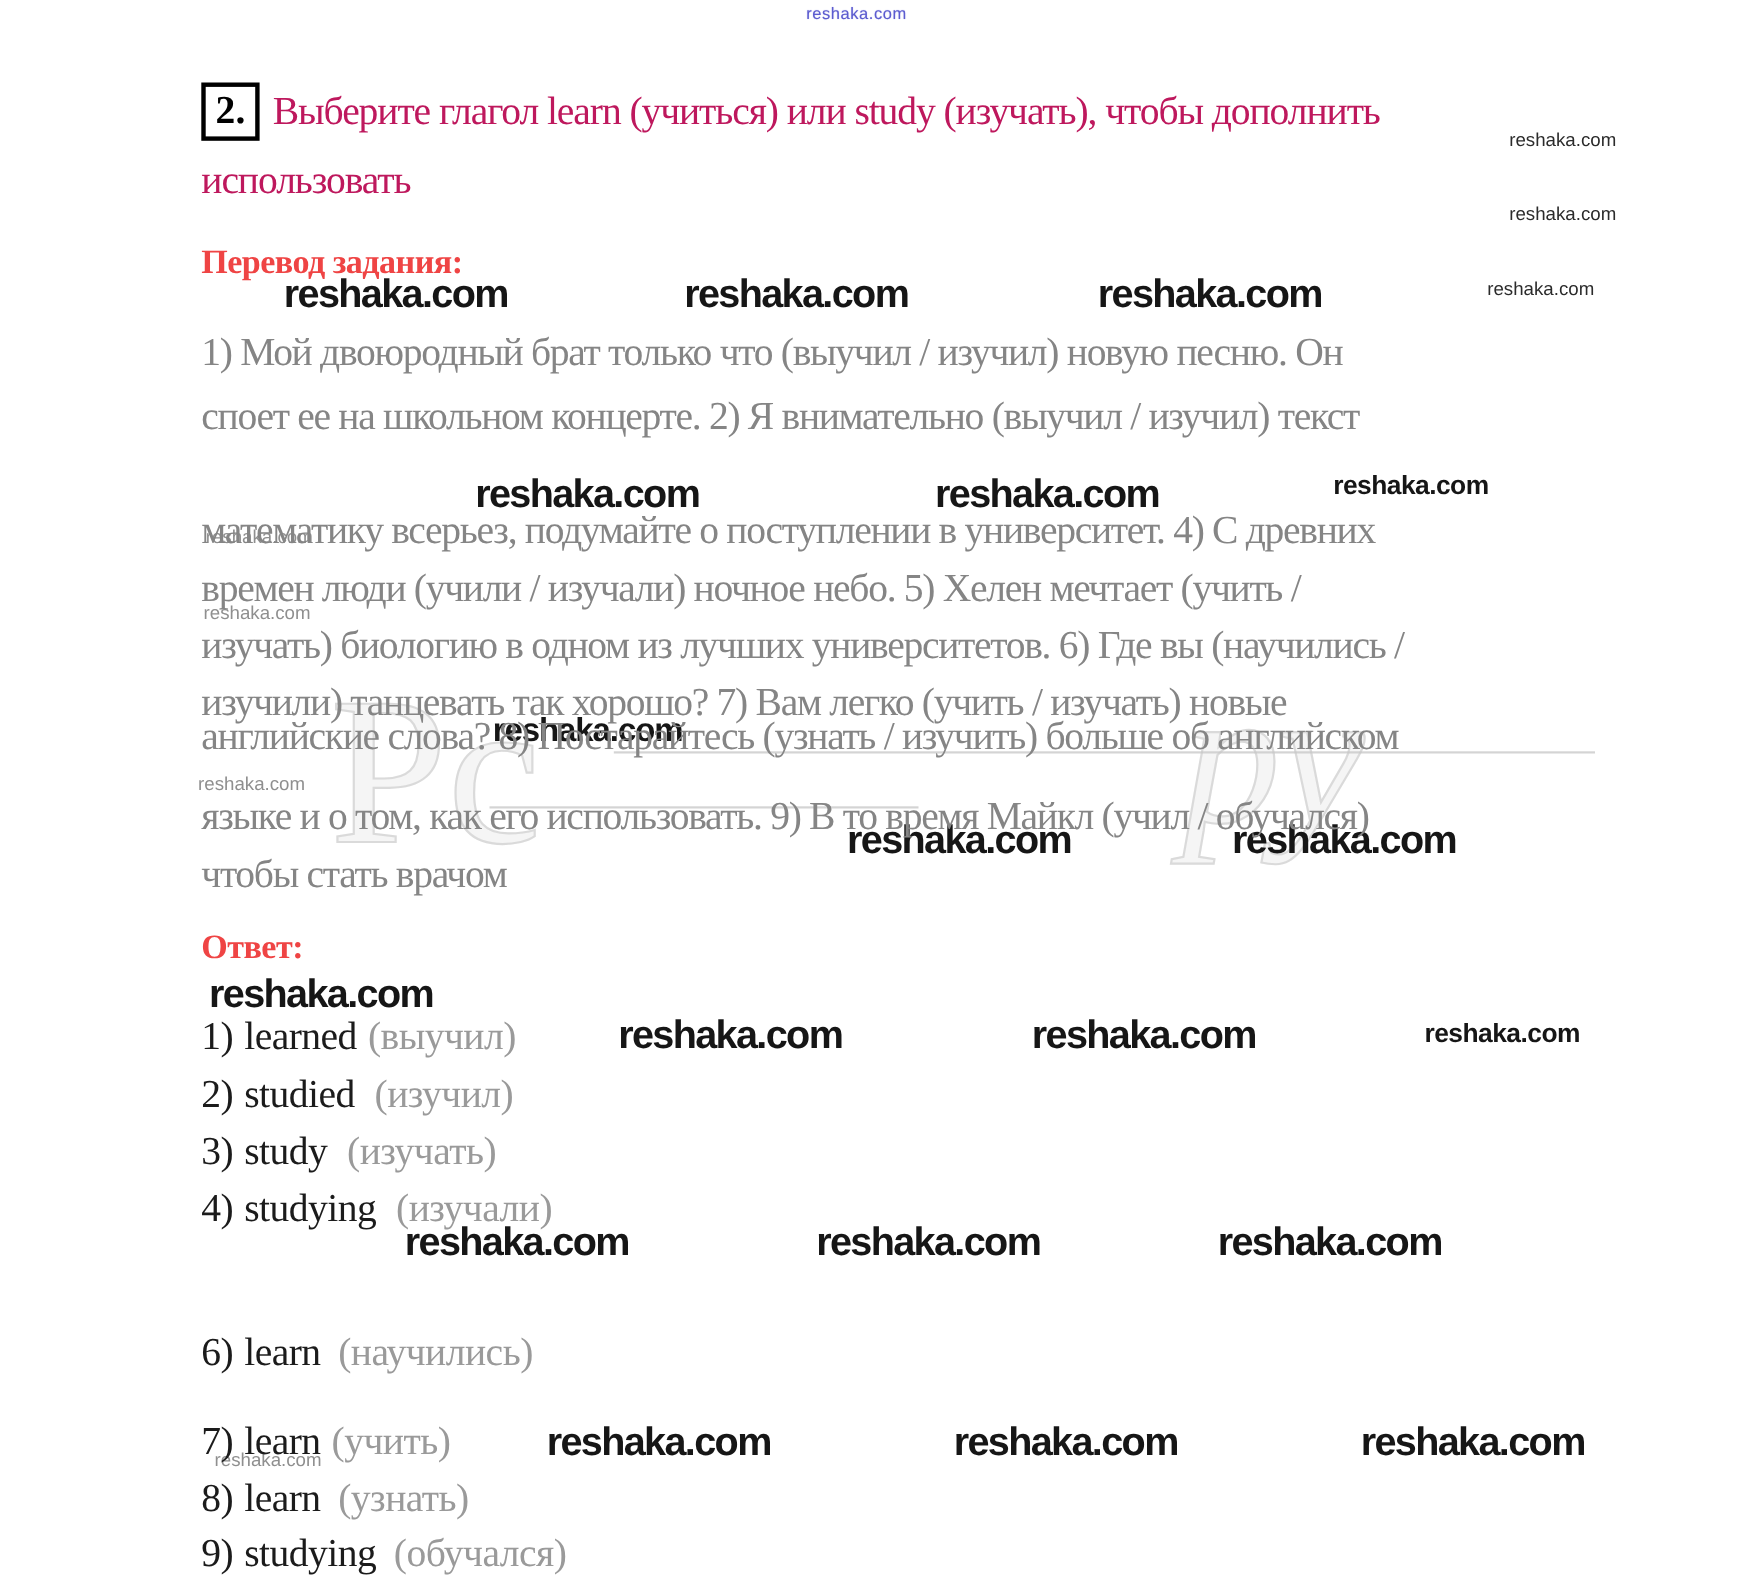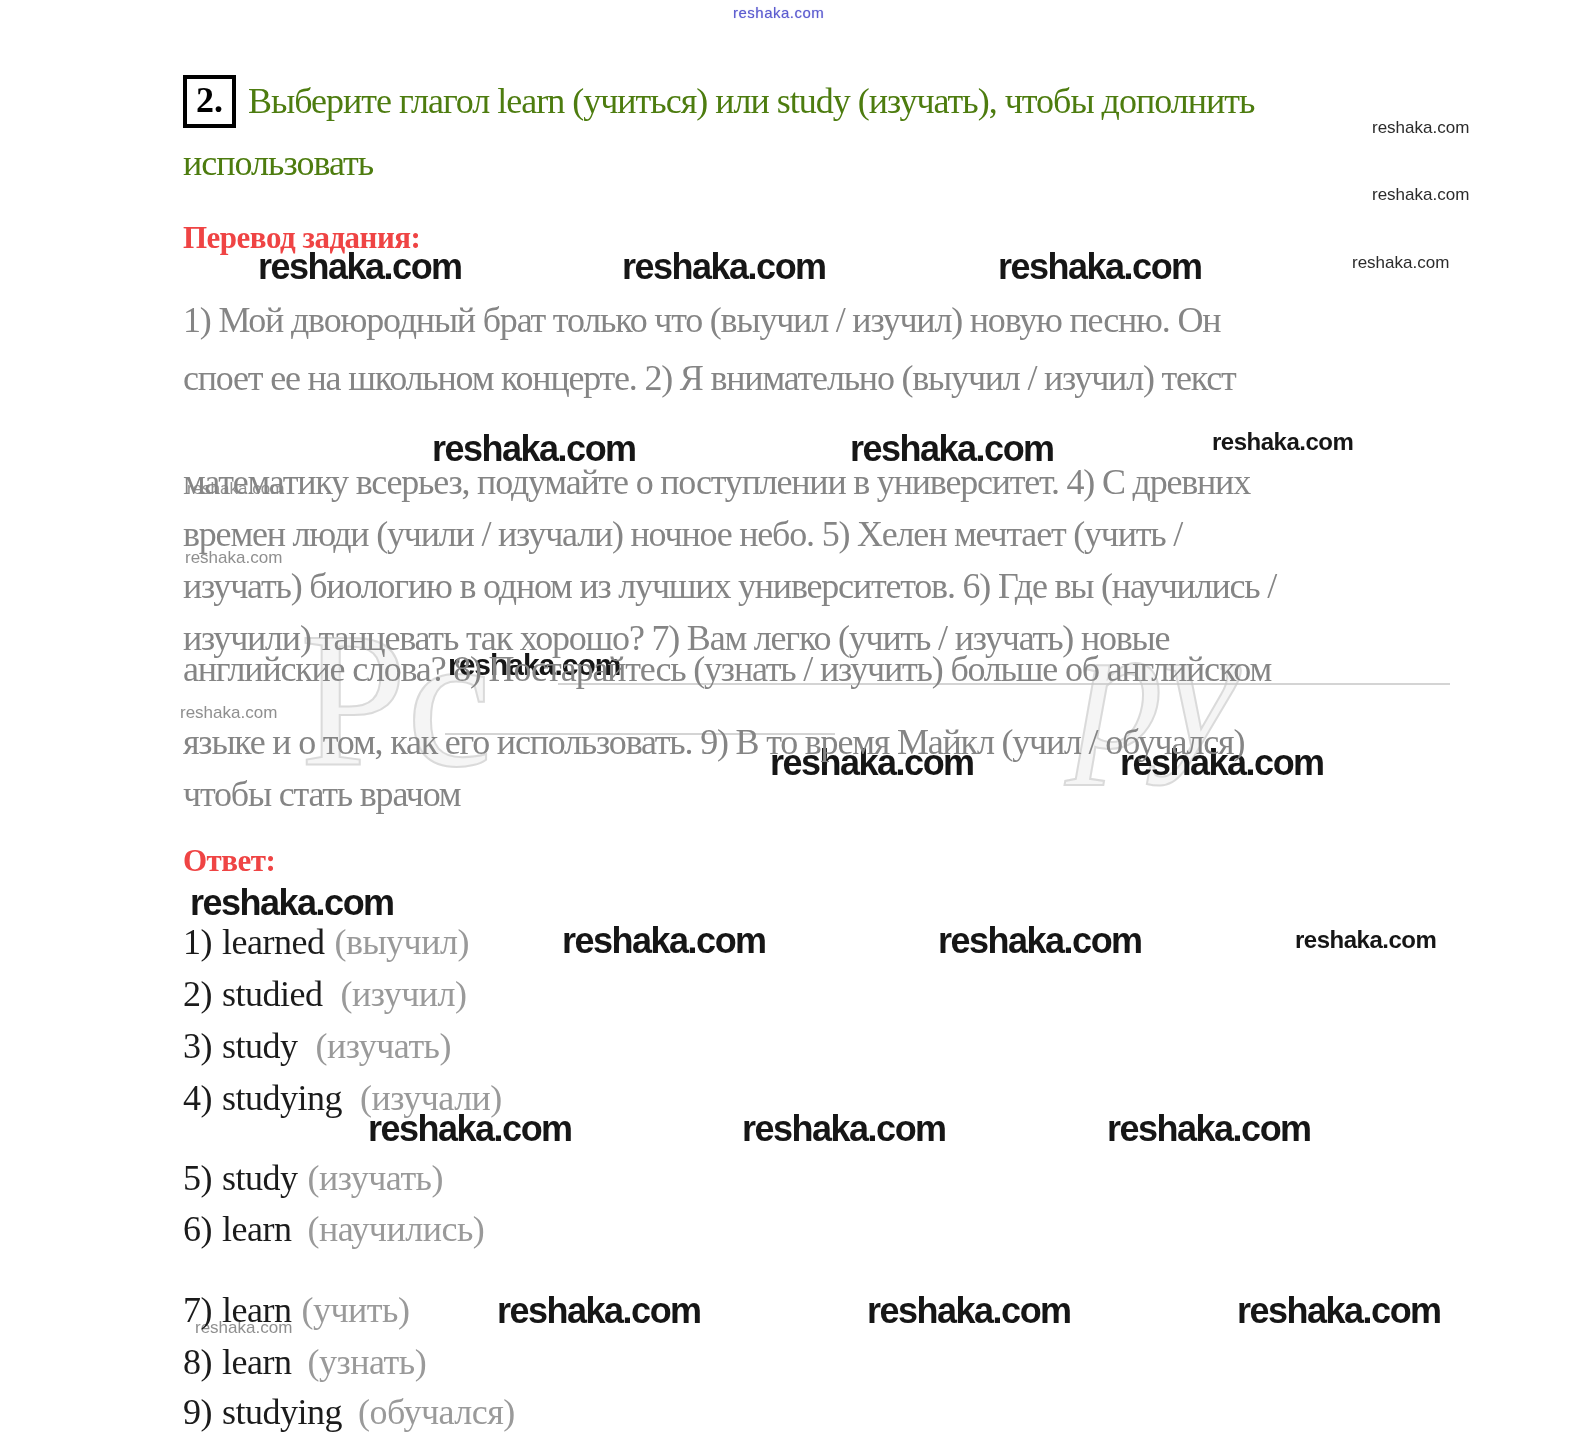--- a/index.html
+++ b/index.html
@@ -24,21 +24,21 @@
   .giant { position:absolute; line-height:1; color:#f4f4f4;
            -webkit-text-stroke:2px #d7d7d7; opacity:.9;
            font-family:"Liberation Serif","DejaVu Serif",serif; }
   .giant-right { font-style:italic; }
 
   .artifact { position:absolute; height:2px; background:#c6c6c6; opacity:.75; }
 
   
   .task-num { position:absolute; left:183px; top:75px; border:4px solid #000;
               padding:0 9px 3px 9px; font-weight:bold; font-size:36px; color:#000; }
-  .task-line { position:absolute; color:#4d7c0f; font-size:36px;
+  .task-line { position:absolute; color:#be185d; font-size:36px;
                letter-spacing:-1px; white-space:nowrap; }
 
   .heading { position:absolute; left:183px; font-weight:bold; font-size:31px;
              color:#ef4444; letter-spacing:-0.5px; }
 
   
   .pline { position:absolute; left:183px; color:#858585; font-size:36px;
            letter-spacing:-1.2px; white-space:nowrap; }
 
   
@@ -109,23 +109,20 @@
   </div>
   <div class="ans" style="top:973px;">
     <span class="ans-num">2)</span><span class="ans-en">studied</span><span class="ans-ru" style="margin-left:18px;">(изучил)</span>
   </div>
   <div class="ans" style="top:1025px;">
     <span class="ans-num">3)</span><span class="ans-en">study</span><span class="ans-ru" style="margin-left:18px;">(изучать)</span>
   </div>
   <div class="ans" style="top:1077px;">
     <span class="ans-num">4)</span><span class="ans-en">studying</span><span class="ans-ru" style="margin-left:18px;">(изучали)</span>
   </div>
-  <div class="ans" style="top:1157px;">
-    <span class="ans-num">5)</span><span class="ans-en">study</span><span class="ans-ru">(изучать)</span>
-  </div>
   <div class="ans" style="top:1208px;">
     <span class="ans-num">6)</span><span class="ans-en">learn</span><span class="ans-ru" style="margin-left:16px;">(научились)</span>
   </div>
   <div class="ans" style="top:1289px;">
     <span class="ans-num">7)</span><span class="ans-en">learn</span><span class="ans-ru">(учить)</span>
   </div>
   <div class="ans" style="top:1341px;">
     <span class="ans-num">8)</span><span class="ans-en">learn</span><span class="ans-ru" style="margin-left:16px;">(узнать)</span>
   </div>
   <div class="ans" style="top:1391px;">

